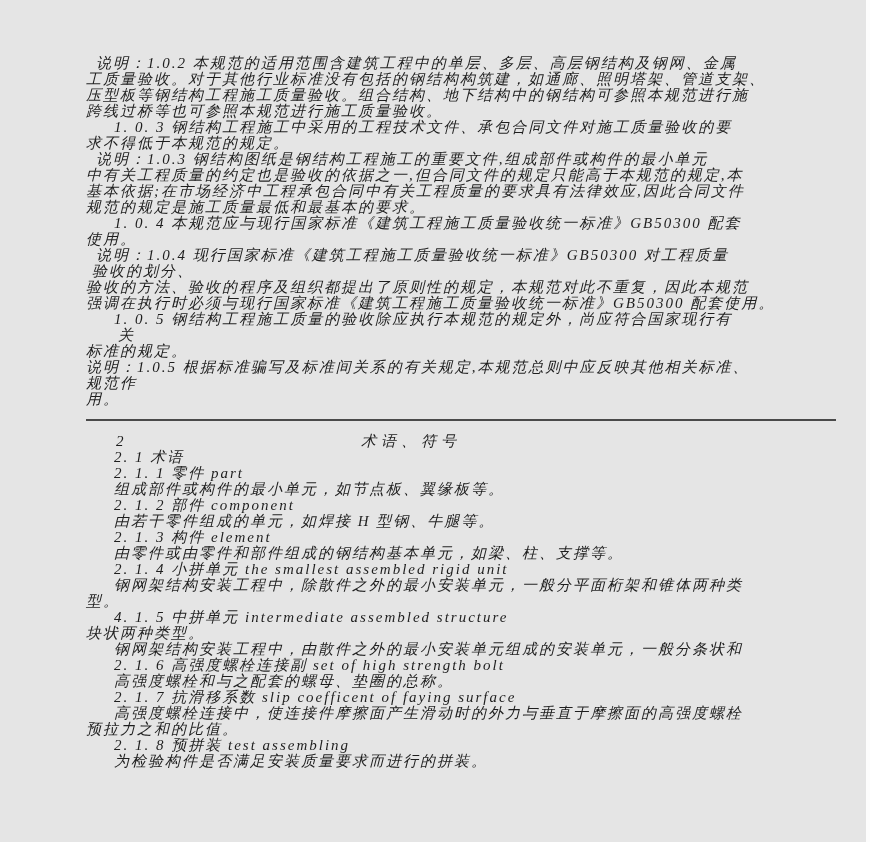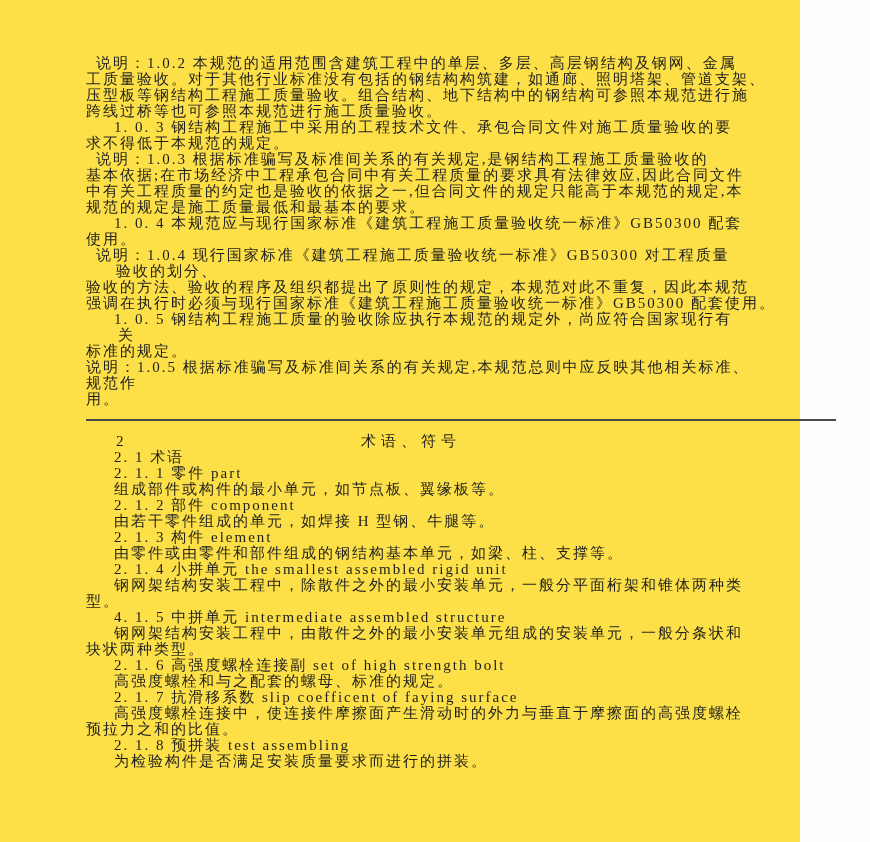--- a/index.html
+++ b/index.html
@@ -8,43 +8,44 @@
   }
   body {
     width: 870px;
     height: 842px;
     background: #fdfdfd;
     overflow: hidden;
     font-family: "Liberation Serif", "DejaVu Serif", serif;
   }
   .page {
     position: relative;
-    width: 800px;
+    width: 866px;
     height: 842px;
-    background: #fde047;
+    background: #e5e5e5;
     color: #1c1c1c;
+    font-style: italic;
   }
   .content {
     position: absolute;
     left: 86px;
     top: 55px;
     width: 752px;
   }
   .block .line {
     white-space: nowrap;
     font-size: 15px;
     line-height: 16px;
     letter-spacing: 2px;
     color: #1e1e1e;
   }
   
   .c-f { padding-left: 0; }      
   .c-s { padding-left: 10px; }   
   .c-n { padding-left: 28px; }   
-  .c-t { padding-left: 6px; margin-left: 24px; }    
+  .c-t { padding-left: 6px; }    
   .c-g { padding-left: 32px; }   
   .divider {
     height: 2px;
     background: #4a4a4a;
     margin-top: 12px;
     margin-bottom: 12px;
     width: 750px;
   }
   .sec2-header {
     position: relative;
@@ -70,23 +71,23 @@
 <div class="page">
   <div class="content">
 
     <div class="block">
         <div class="line c-s">说明：1.0.2 本规范的适用范围含建筑工程中的单层、多层、高层钢结构及钢网、金属</div>
         <div class="line c-f">工质量验收。对于其他行业标准没有包括的钢结构构筑建，如通廊、照明塔架、管道支架、</div>
         <div class="line c-f">压型板等钢结构工程施工质量验收。组合结构、地下结构中的钢结构可参照本规范进行施</div>
         <div class="line c-f">跨线过桥等也可参照本规范进行施工质量验收。</div>
         <div class="line c-n">1. 0. 3 钢结构工程施工中采用的工程技术文件、承包合同文件对施工质量验收的要</div>
         <div class="line c-f">求不得低于本规范的规定。</div>
-        <div class="line c-s">说明：1.0.3 根据标准骗写及标准间关系的有关规定,是钢结构工程施工质量验收的</div>
+        <div class="line c-s">说明：1.0.3 钢结构图纸是钢结构工程施工的重要文件,组成部件或构件的最小单元</div>
+        <div class="line c-f">中有关工程质量的约定也是验收的依据之一,但合同文件的规定只能高于本规范的规定,本</div>
         <div class="line c-f">基本依据;在市场经济中工程承包合同中有关工程质量的要求具有法律效应,因此合同文件</div>
-        <div class="line c-f">中有关工程质量的约定也是验收的依据之一,但合同文件的规定只能高于本规范的规定,本</div>
         <div class="line c-f">规范的规定是施工质量最低和最基本的要求。</div>
         <div class="line c-n">1. 0. 4 本规范应与现行国家标准《建筑工程施工质量验收统一标准》GB50300 配套</div>
         <div class="line c-f">使用。</div>
         <div class="line c-s">说明：1.0.4 现行国家标准《建筑工程施工质量验收统一标准》GB50300 对工程质量</div>
         <div class="line c-t">验收的划分、</div>
         <div class="line c-f">验收的方法、验收的程序及组织都提出了原则性的规定，本规范对此不重复，因此本规范</div>
         <div class="line c-f">强调在执行时必须与现行国家标准《建筑工程施工质量验收统一标准》GB50300 配套使用。</div>
         <div class="line c-n">1. 0. 5 钢结构工程施工质量的验收除应执行本规范的规定外，尚应符合国家现行有</div>
         <div class="line c-g">关</div>
         <div class="line c-f">标准的规定。</div>
@@ -107,24 +108,24 @@
         <div class="line c-n">2. 1. 1 零件  part</div>
         <div class="line c-n">组成部件或构件的最小单元，如节点板、翼缘板等。</div>
         <div class="line c-n">2. 1. 2 部件  component</div>
         <div class="line c-n">由若干零件组成的单元，如焊接 H 型钢、牛腿等。</div>
         <div class="line c-n">2. 1. 3 构件  element</div>
         <div class="line c-n">由零件或由零件和部件组成的钢结构基本单元，如梁、柱、支撑等。</div>
         <div class="line c-n">2. 1. 4 小拼单元  the smallest assembled rigid unit</div>
         <div class="line c-n">钢网架结构安装工程中，除散件之外的最小安装单元，一般分平面桁架和锥体两种类</div>
         <div class="line c-f">型。</div>
         <div class="line c-n">4. 1. 5 中拼单元  intermediate assembled structure</div>
+        <div class="line c-f">块状两种类型。</div>
         <div class="line c-n">钢网架结构安装工程中，由散件之外的最小安装单元组成的安装单元，一般分条状和</div>
-        <div class="line c-f">块状两种类型。</div>
         <div class="line c-n">2. 1. 6 高强度螺栓连接副  set of high strength bolt</div>
-        <div class="line c-n">高强度螺栓和与之配套的螺母、标准的规定。</div>
+        <div class="line c-n">高强度螺栓和与之配套的螺母、垫圈的总称。</div>
         <div class="line c-n">2. 1. 7 抗滑移系数  slip coefficent of faying surface</div>
         <div class="line c-n">高强度螺栓连接中，使连接件摩擦面产生滑动时的外力与垂直于摩擦面的高强度螺栓</div>
         <div class="line c-f">预拉力之和的比值。</div>
         <div class="line c-n">2. 1. 8 预拼装  test assembling</div>
         <div class="line c-n">为检验构件是否满足安装质量要求而进行的拼装。</div>
       </div>
 
   </div>
 </div>
 

